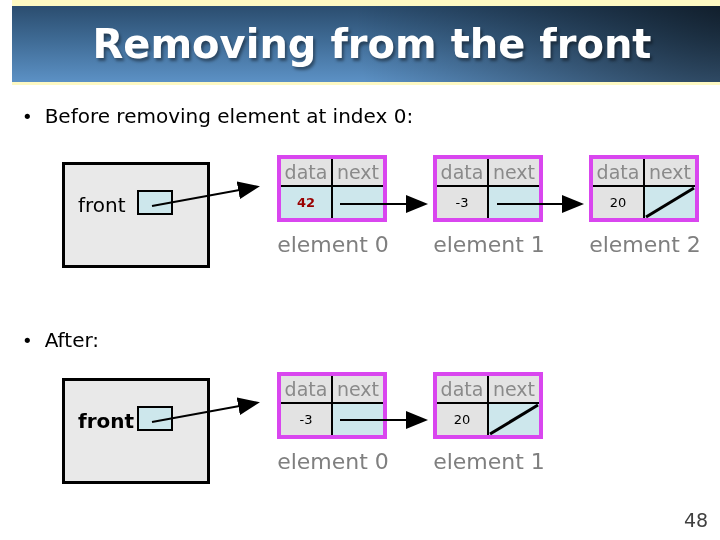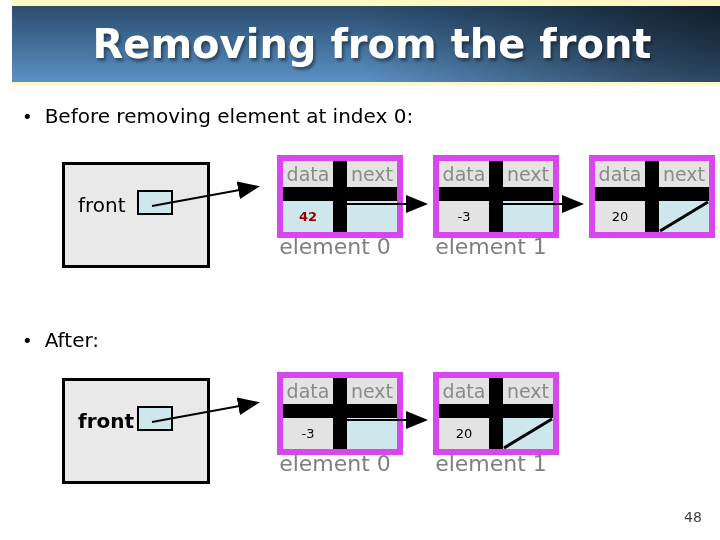--- a/index.html
+++ b/index.html
@@ -49,23 +49,23 @@
   }
   #front-box-after .front-label{font-weight:bold;}
   .front-cell{
     position:absolute;left:72px;top:25px;width:32px;height:21px;
     background:#cde7ec;border:2px solid #000;
   }
 
   
   .node{
     position:absolute;
-    background:#000;border:6px solid #d946ef;
+    background:#000;border:4px solid #d946ef;
     display:grid;grid-template-columns:50px 50px;grid-template-rows:26px 31px;
-    gap:14px;
+    gap:2px;
   }
   .cell{display:flex;align-items:center;justify-content:center;}
   .cell.hdr{background:#e3e3e3;color:#8a8a8a;font-size:19px;}
   .cell.val{background:#e3e3e3;color:#000;font-size:13px;}
   .cell.val.highlight{background:#cde7ec;color:#990000;font-weight:bold;}
   .cell.ptr{background:#cde7ec;position:relative;}
   .cell.ptr svg{position:absolute;left:0;top:0;}
   .elem-label{
     position:absolute;left:-10px;top:73px;width:124px;text-align:center;
     color:#7f7f7f;font-size:22px;white-space:nowrap;
@@ -78,21 +78,21 @@
   
   #a-node0{left:277px;top:372px;}
   #a-node1{left:433px;top:372px;}
 
   
   .overlay{position:absolute;left:0;top:0;pointer-events:none;}
   .overlay line{stroke:#000;stroke-width:2;}
 
   
   .page-number{
-    position:absolute;left:684px;top:509px;font-size:14px;color:#3f3f3f;
+    position:absolute;left:684px;top:509px;font-size:19px;color:#3f3f3f;
   }
 </style>
 </head>
 <body>
 
 <div class="titlebar">
   <div class="titlebar-grad">
     <span class="slide-title">Removing from the front</span>
   </div>
 </div>
@@ -125,20 +125,21 @@
 
 <div class="node" id="b-node2">
   <div class="cell hdr">data</div>
   <div class="cell hdr">next</div>
   <div class="cell val">20</div>
   <div class="cell ptr">
     <svg width="50" height="31" viewBox="0 0 50 31">
       <line x1="1" y1="30" x2="49" y2="1" stroke="#000" stroke-width="3"></line>
     </svg>
   </div>
+  <div class="elem-label">element 2</div>
 </div>
 
 <div class="bullet-line" id="bullet-after">
   <span class="marker">•</span>
   <span>After:</span>
 </div>
 
 <div class="front-box" id="front-box-after">
   <span class="front-label">front =</span>
   <div class="front-cell"></div>

